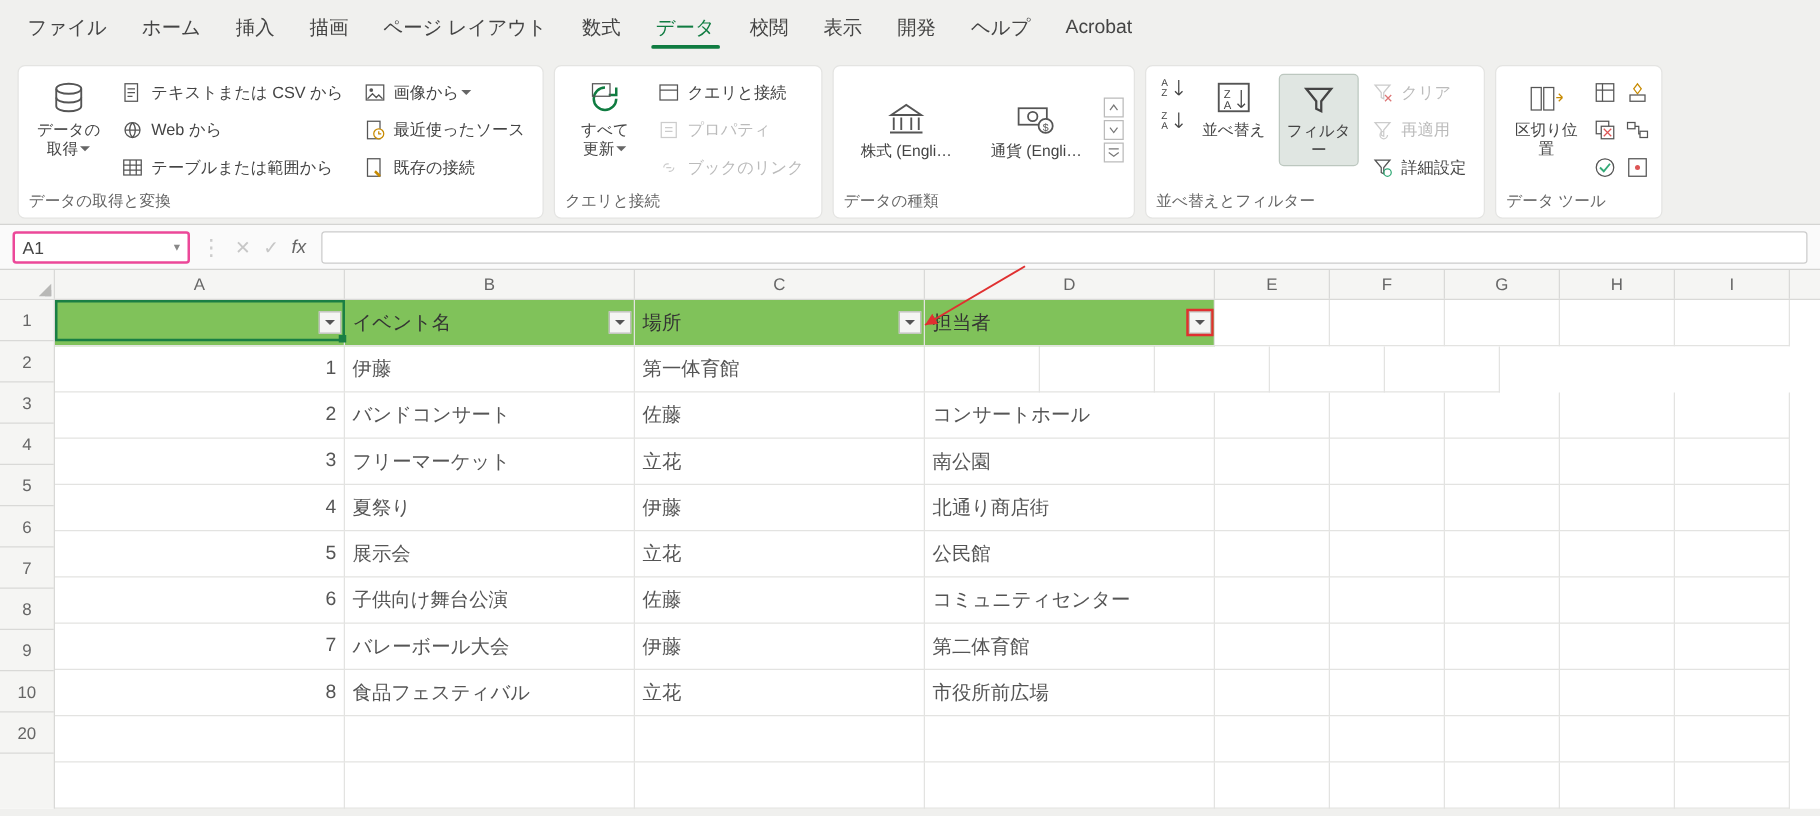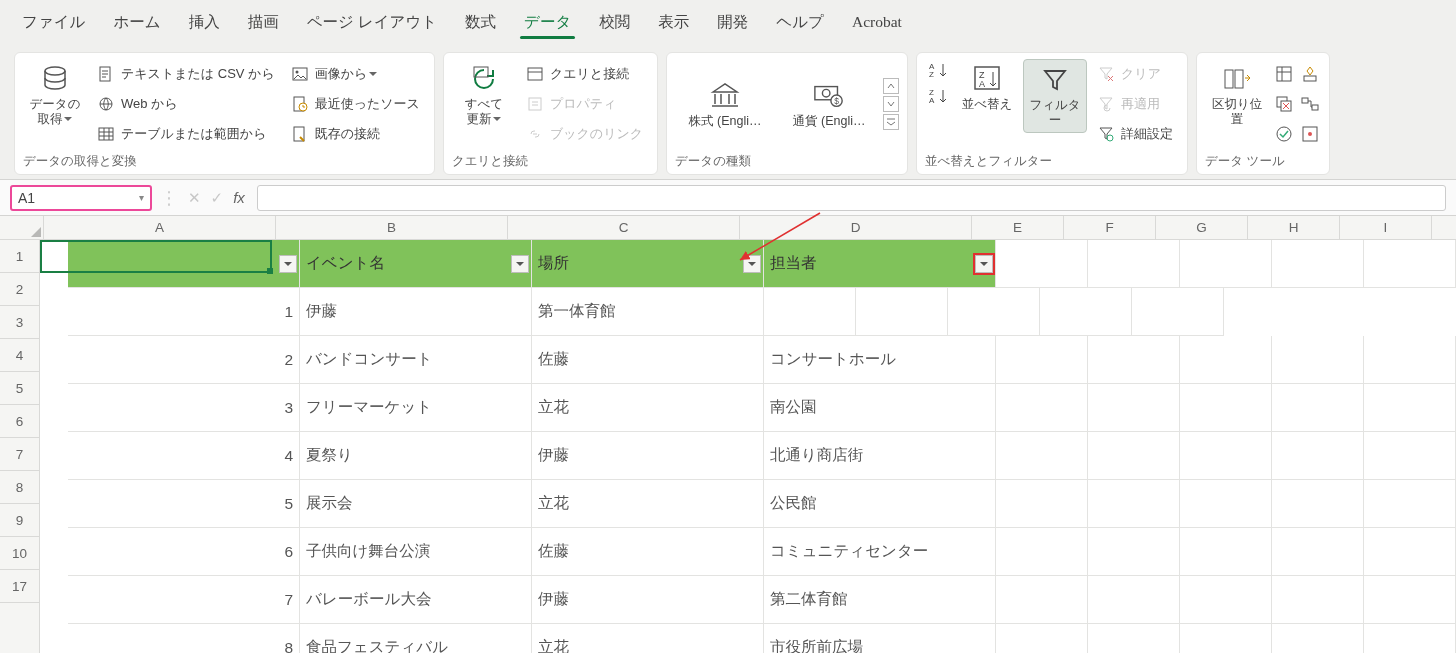--- a/index.html
+++ b/index.html
@@ -1,20 +1,20 @@
 <!DOCTYPE html>
 <html><head>
 <meta charset="utf-8">
 <style>
 * { box-sizing: border-box; margin: 0; padding: 0; font-family: "Yu Gothic UI", "Meiryo", sans-serif; }
 body { background: #f0f0ee; width: 1456px; height: 653px; overflow: hidden; color: #444; }
 
 
 .menu-bar { display: flex; align-items: center; height: 44px; padding: 0 8px; gap: 0; background: #f0f0ee; font-size: 15.5px; }
-.menu-item { padding: 8px 14px; cursor: pointer; font-family: Liberation Serif, serif; }
+.menu-item { padding: 8px 14px; cursor: pointer; }
 .menu-item.active { color: #107c41; position: relative; }
 .menu-item.active::after { content:""; position:absolute; left:10px; right:10px; bottom:2px; height:3px; background:#107c41; border-radius:2px;}
 
 
 .ribbon { background:#f0f0ee; border-bottom:1px solid #d4d4d2; padding:6px 10px 2px; display:flex; align-items:stretch; }
 .ribbon-panel { margin:2px 4px; background:#fff; border:1px solid #e4e4e2; border-radius:6px; padding:6px 8px 2px; display:flex; flex-direction:column; }
 .ribbon-panel-body { display:flex; align-items:flex-start; gap:4px; flex:1; }
 .ribbon-panel-label { font-size:12.5px; color:#666; padding:4px 0 2px; }
 .rbtn-big { display:flex; flex-direction:column; align-items:center; justify-content:flex-start; width:64px; padding:4px 2px; cursor:pointer; border-radius:4px; gap:2px;}
 .rbtn-big .ic { width:32px; height:32px; display:flex; align-items:center; justify-content:center; }
@@ -36,21 +36,21 @@
 
 .grid-wrap{background:#fff;}
 .col-headers{display:flex;height:24px;background:#f5f5f3;border-bottom:1px solid #d9d9d7;}
 .rowhead-gap{width:44px;border-right:1px solid #d9d9d7;background:#f5f5f3;position:relative;}
 .rowhead-gap::after{content:"";position:absolute;right:2px;bottom:2px;border:5px solid transparent;border-right-color:#b8b8b6;border-bottom-color:#b8b8b6;}
 .col-h{border-right:1px solid #d9d9d7;display:flex;align-items:center;justify-content:center;font-size:13.5px;color:#666;}
 .grid-body{display:flex;}
 .row-headers{display:flex;flex-direction:column;width:44px;background:#f5f5f3;border-right:1px solid #d9d9d7;}
 .row-h{height:33px;border-bottom:1px solid #d9d9d7;display:flex;align-items:center;justify-content:center;font-size:13.5px;color:#666;}
 .cells{position:relative;}
-.cell-row{display:flex;height:48px;padding-left:28px;}
+.cell-row{display:flex;height:37px;}
 .cell{border-right:1px solid #e3e3e1;border-bottom:1px solid #e3e3e1;padding:0 6px;display:flex;align-items:center;font-size:15.5px;color:#555;overflow:hidden;white-space:nowrap;}
 .cellA{justify-content:flex-end;}
 .hdr-row .cell{background:#80c25a;color:#333;position:relative;}
 .filter-dd{position:absolute;right:2px;top:50%;transform:translateY(-50%);width:18px;height:18px;background:#f5f5f3;border:1px solid #bdbdbb;display:flex;align-items:center;justify-content:center;}
 .filter-dd::after{content:"";border:4px solid transparent;border-top-color:#555;transform:translateY(2px);}
 .filter-dd.highlight{outline:2px solid #e03030;outline-offset:0;}
 .sel-cell{position:absolute;left:0;top:0;border:2px solid #1a7f44;pointer-events:none;}
 .sel-cell::after{content:"";position:absolute;right:-3px;bottom:-3px;width:6px;height:6px;background:#1a7f44;}
 
 
@@ -432,21 +432,21 @@
       <div class="row-h">1</div>
       <div class="row-h">2</div>
       <div class="row-h">3</div>
       <div class="row-h">4</div>
       <div class="row-h">5</div>
       <div class="row-h">6</div>
       <div class="row-h">7</div>
       <div class="row-h">8</div>
       <div class="row-h">9</div>
       <div class="row-h">10</div>
-      <div class="row-h">17</div>
+      <div class="row-h">20</div>
     </div>
     <div class="cells">
 
       <div class="cell-row hdr-row">
         <div class="cell wA">
             <span></span>
             <div class="filter-dd"></div>
           </div>
         <div class="cell wB">
             <span>イベント名</span>

